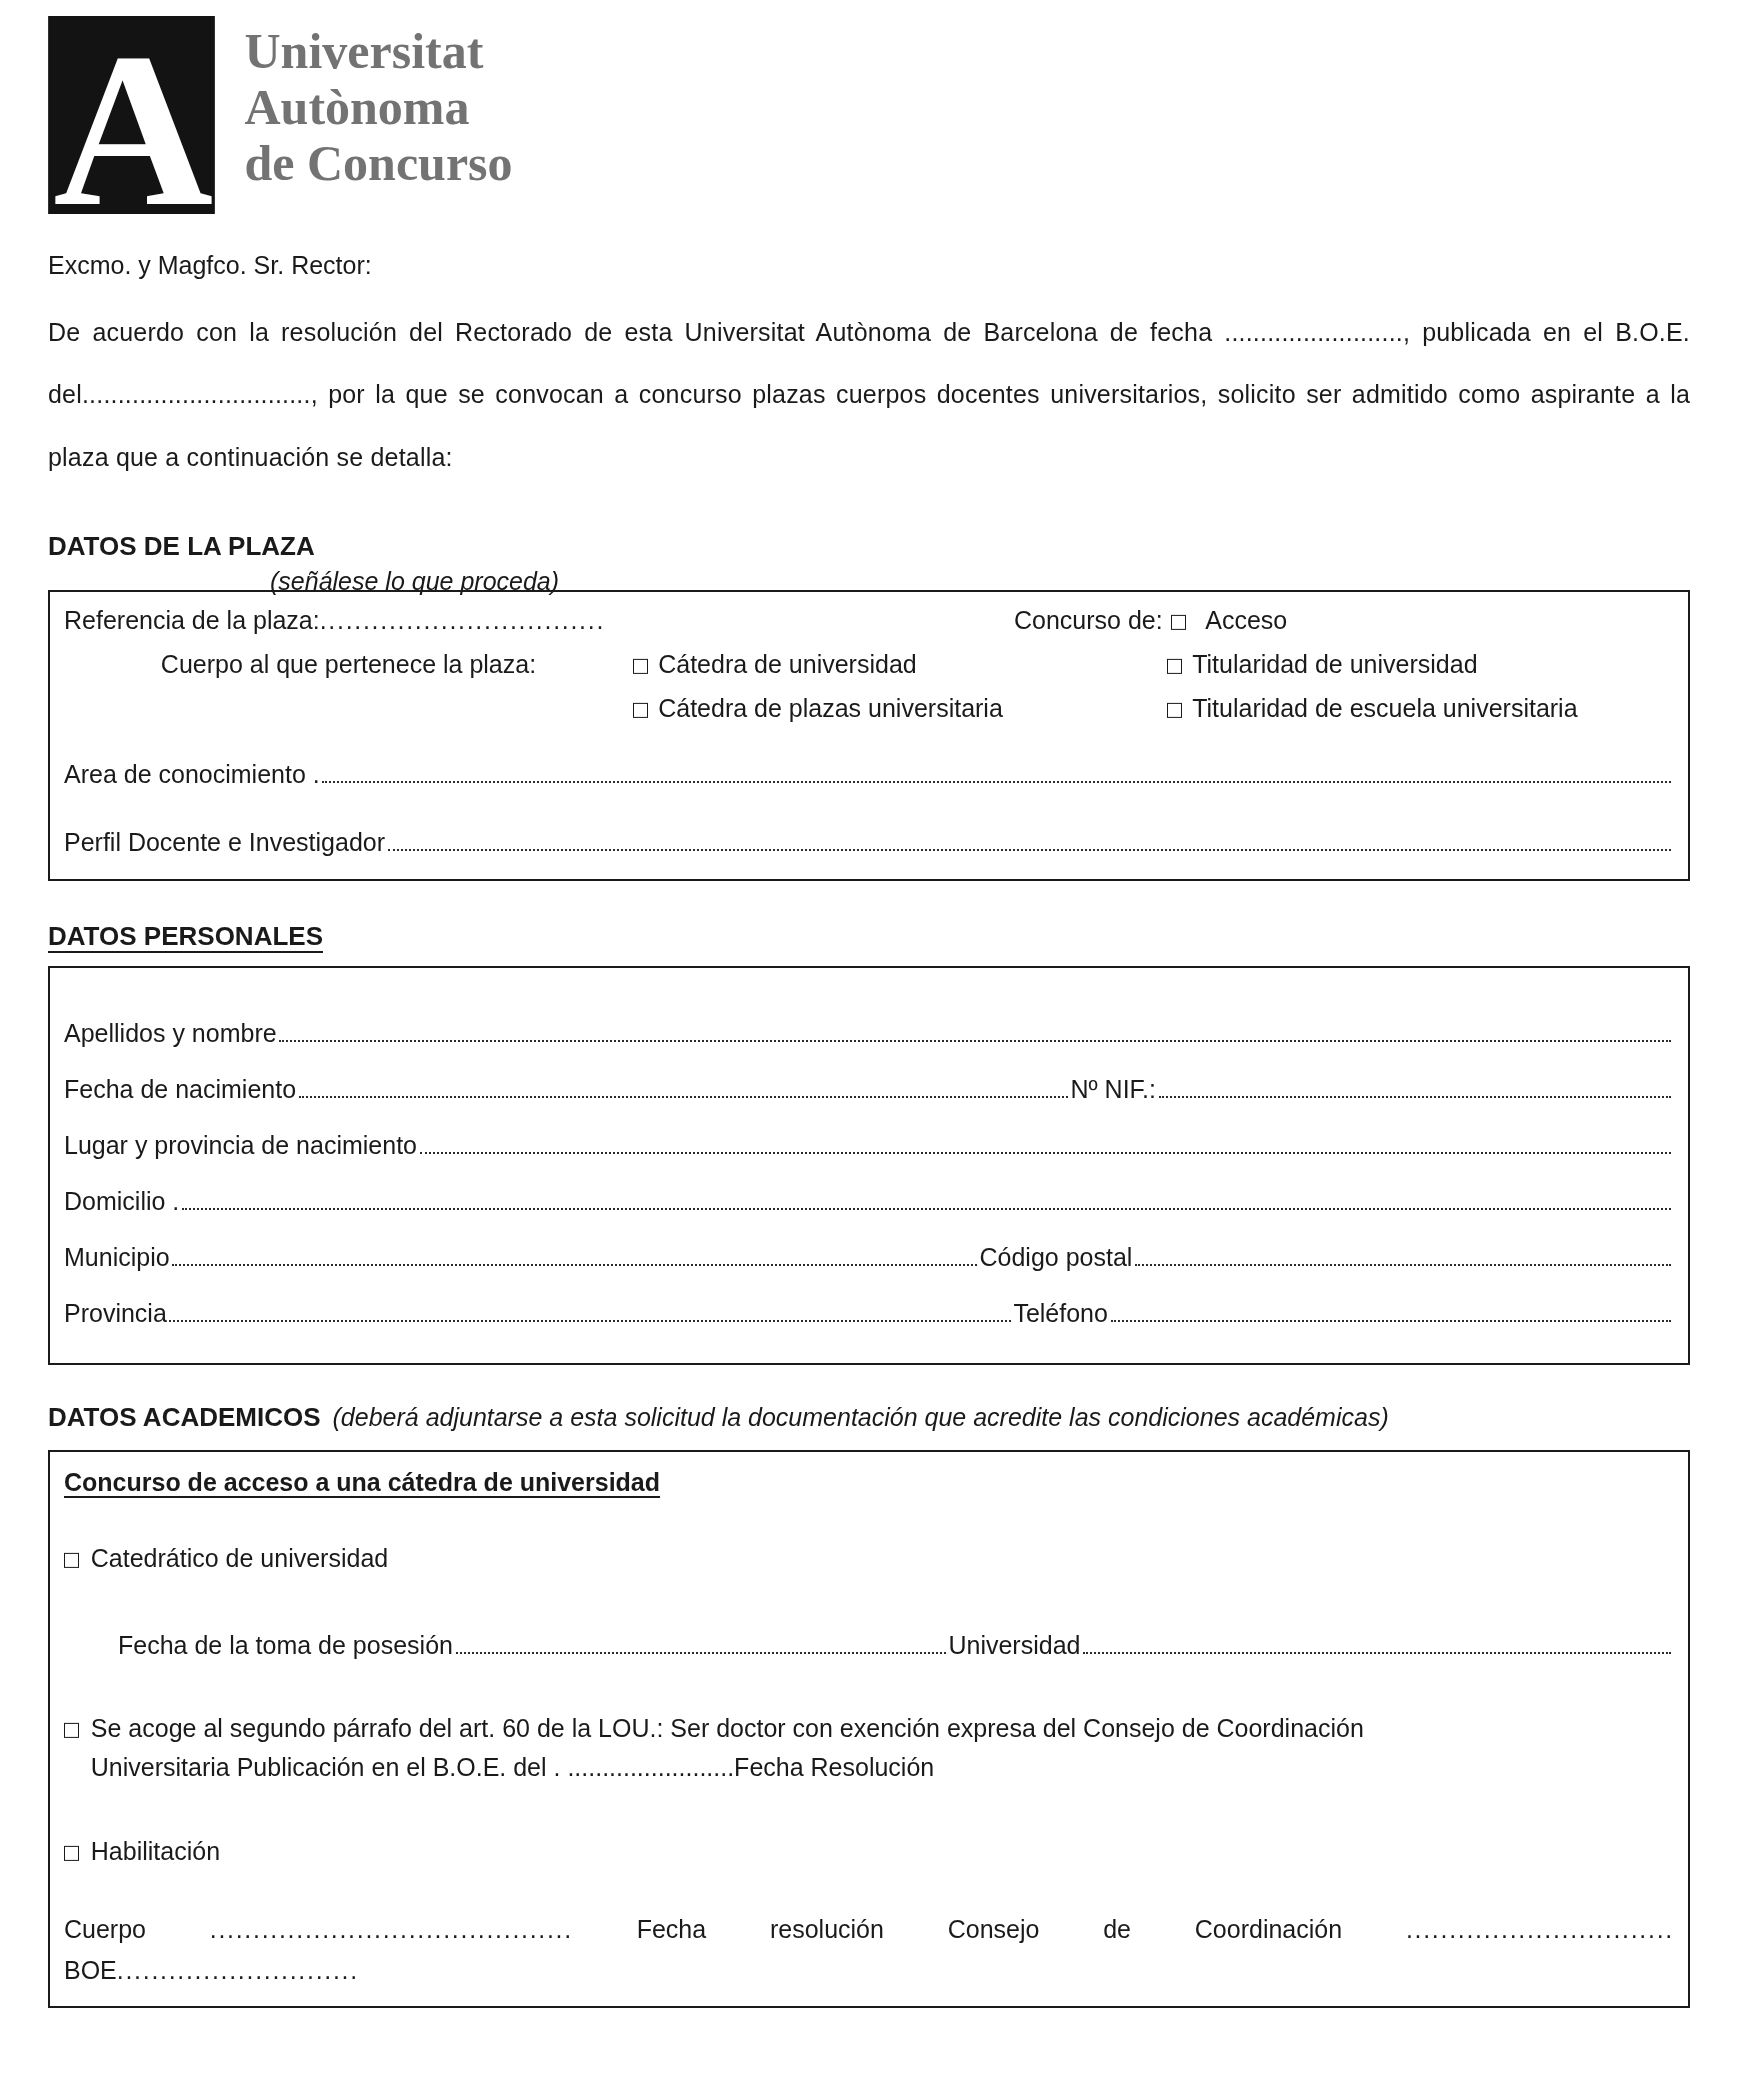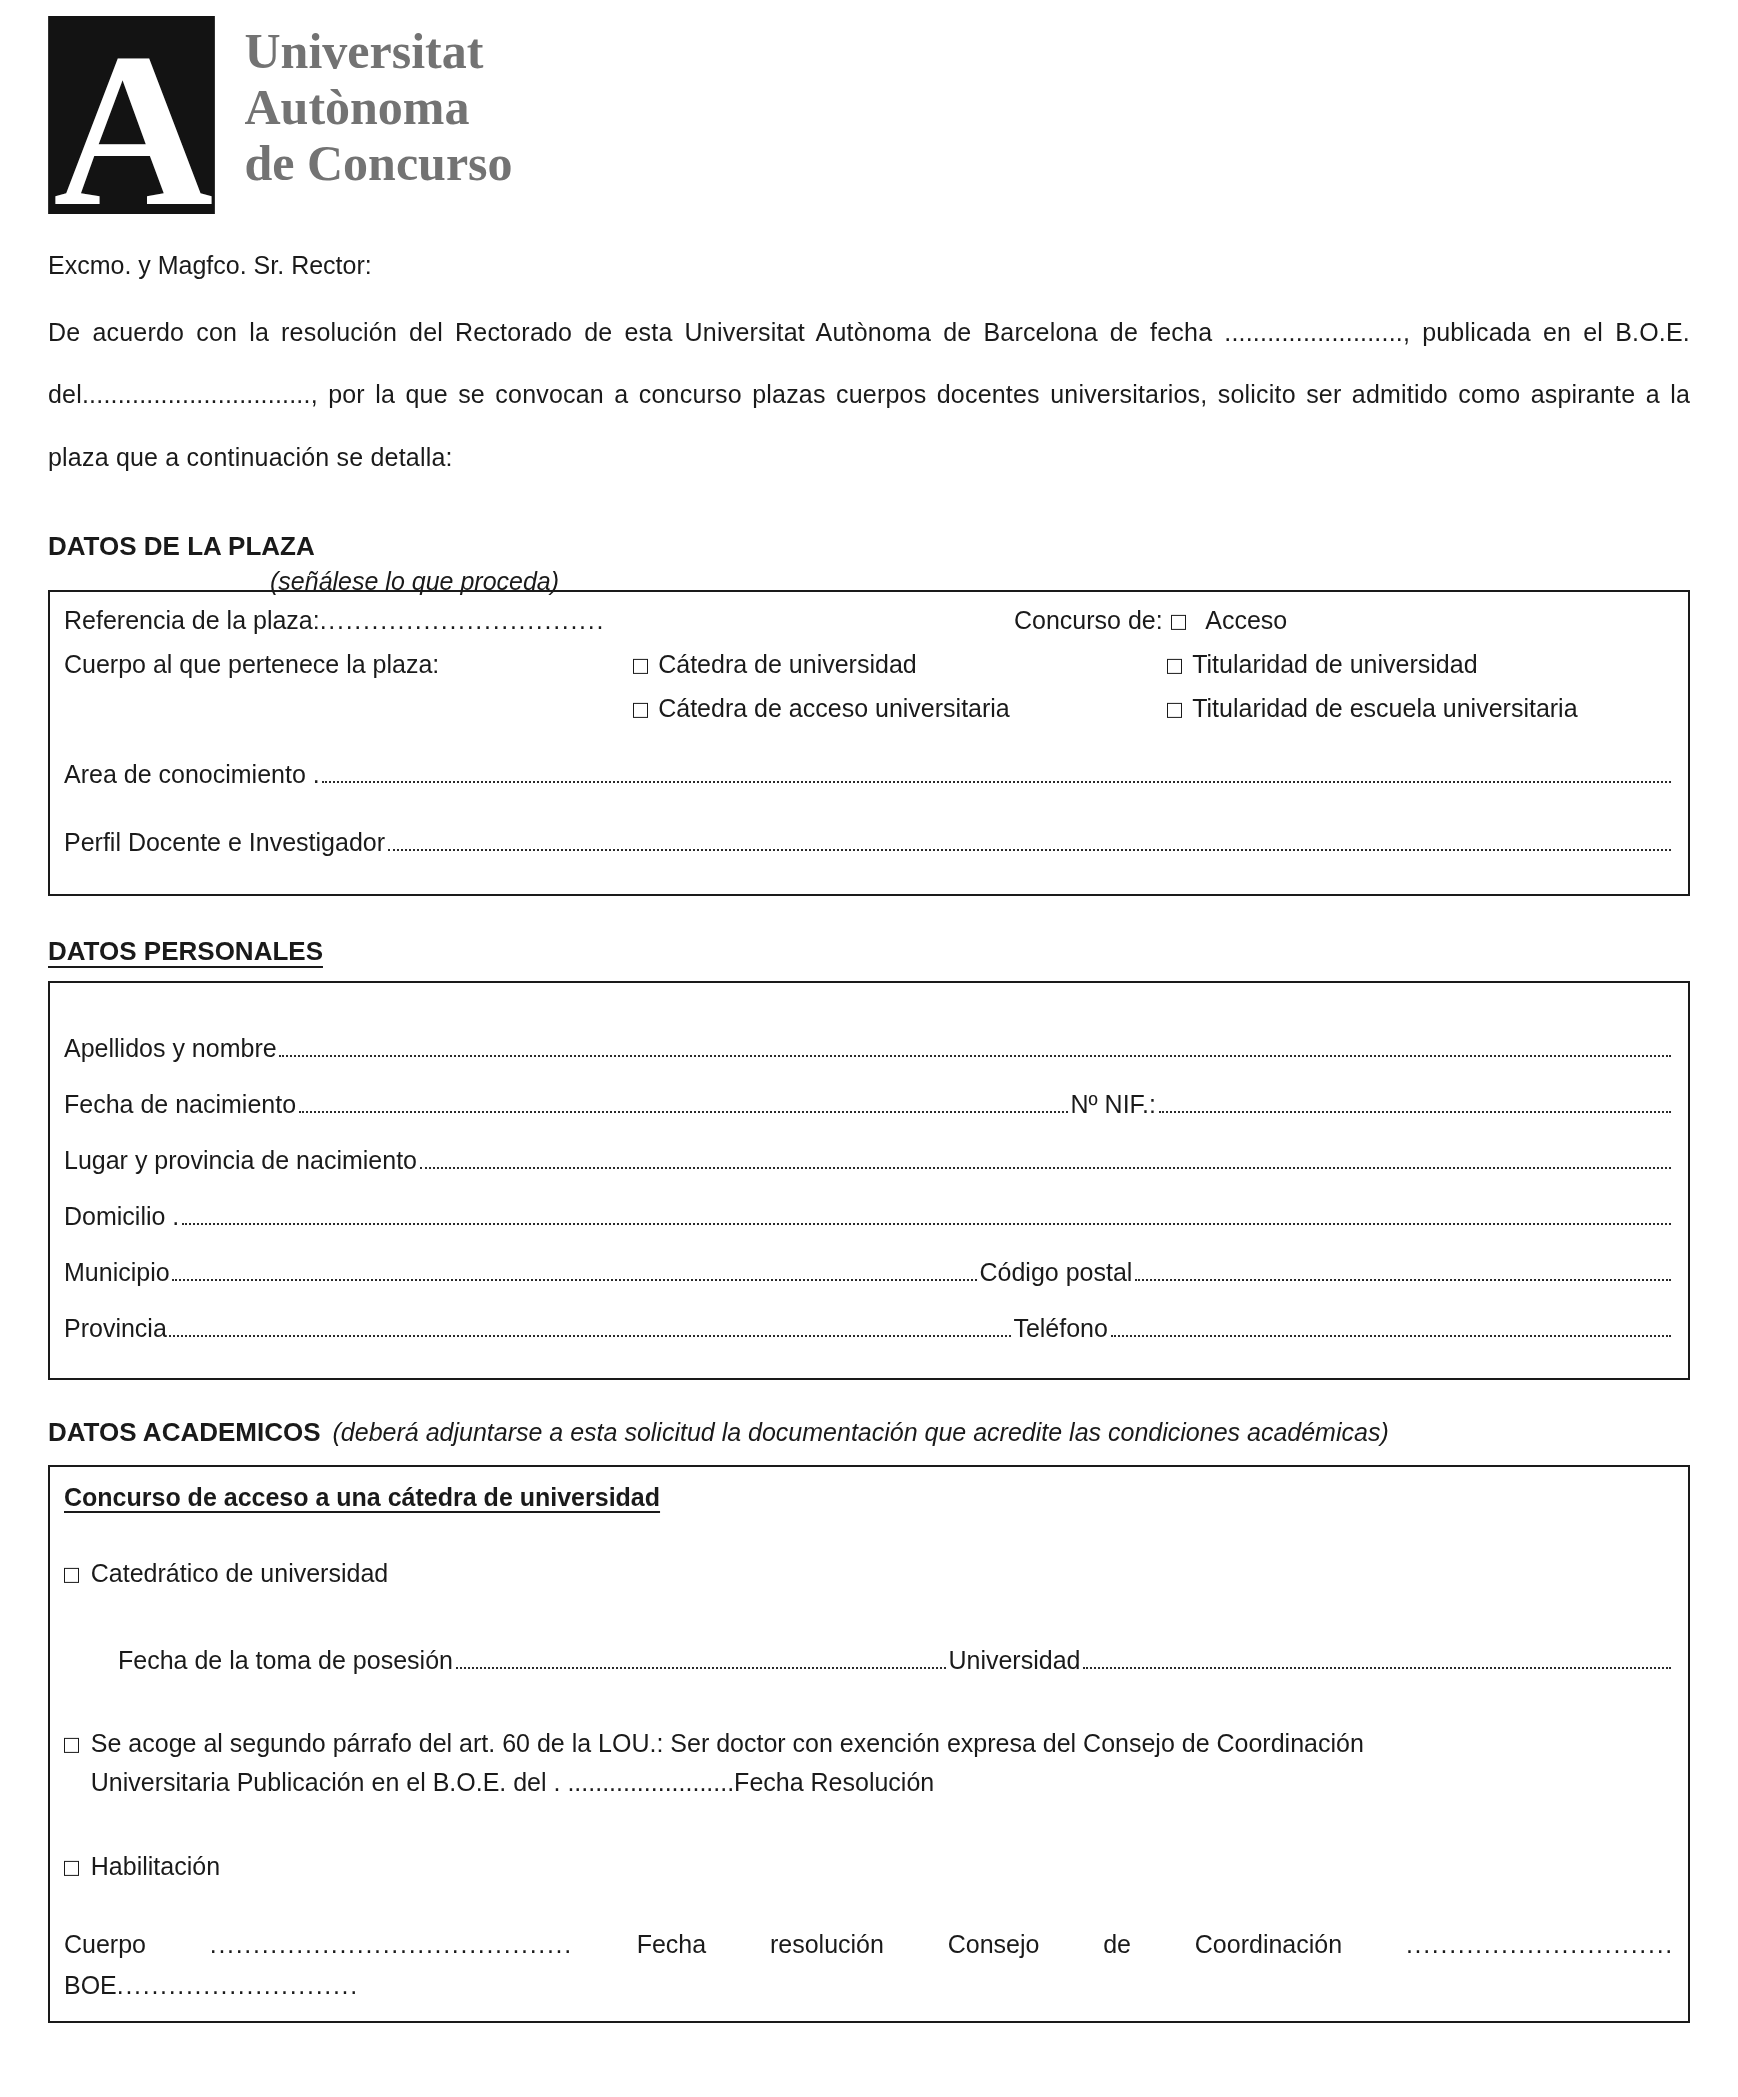--- a/index.html
+++ b/index.html
@@ -31,21 +31,21 @@
   .section-title { font-weight: bold; font-size: 26px; }
   .plaza-title { margin-top: 43px; }
   .plaza-sub {
     font-style: italic; margin-left: 222px; margin-top: 5.2px;
     margin-bottom: -6px; position: relative; z-index: 2;
   }
 
   .box { border: 2.6px solid #1a1a1a; background: #fff; }
 
   
-  .plaza-box { padding: 7px 14px 29px 14px; }
+  .plaza-box { padding: 7px 14px 14px 14px; text-align: center; }
   .frow { display: flex; align-items: baseline; }
   .spacer { flex: 1 1 auto; }
   .dotfill {
     flex: 1 1 auto; min-width: 35px;
     border-bottom: 2.6px dotted #2a2a2a; margin: 0 2.6px;
     align-self: baseline; height: 3.5px;
   }
   .dotfill.f15 { flex-grow: 1.5; }
   .dotfill.f12 { flex-grow: 1.2; }
   .lit-dots { letter-spacing: 1.7px; white-space: nowrap; }
@@ -130,21 +130,21 @@
         <span class="cb"></span>
         <span>Cátedra de universidad</span>
       </div>
       <div class="opt">
         <span class="cb"></span>
         <span>Titularidad de universidad</span>
       </div>
       <div></div>
       <div class="opt">
         <span class="cb"></span>
-        <span>Cátedra de acceso universitaria</span>
+        <span>Cátedra de plazas universitaria</span>
       </div>
       <div class="opt">
         <span class="cb"></span>
         <span>Titularidad de escuela universitaria</span>
       </div>
     </div>
 
     <div class="frow area-row">
       <span>Area de conocimiento .</span>
       <span class="dotfill"></span>

